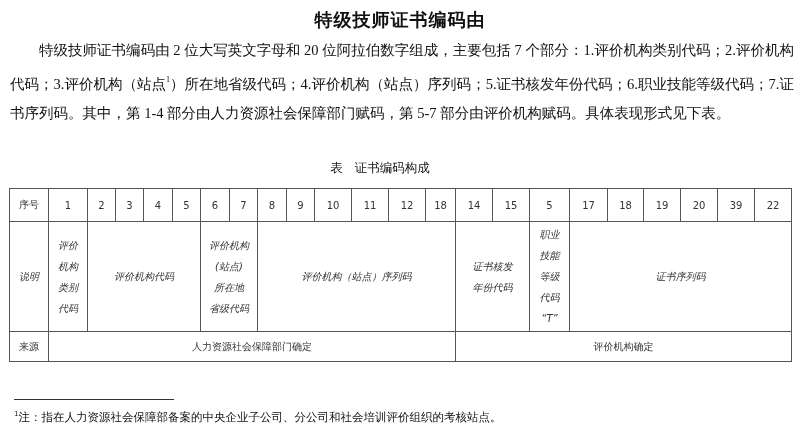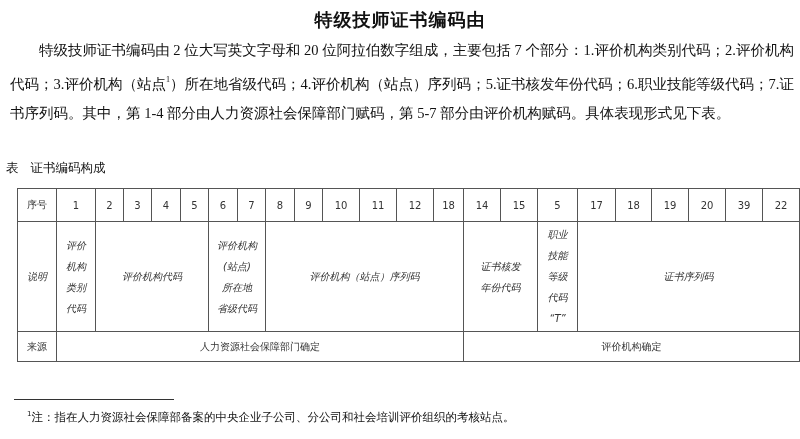--- a/index.html
+++ b/index.html
@@ -4,33 +4,33 @@
 <style>
   html, body { margin: 0; padding: 0; background: #ffffff; }
   body { width: 800px; height: 439px; position: relative; overflow: hidden;
          font-family: "DejaVu Sans", "Liberation Sans", sans-serif; color: #111; }
   .title { position: absolute; left: 0; top: 8px; width: 800px; text-align: center;
            font-family: "DejaVu Serif", "Liberation Serif", serif; font-weight: bold;
            font-size: 18px; letter-spacing: 1px; }
   .para { position: absolute; left: 10px; top: 36px; width: 784px;
           font-size: 14.5px; line-height: 29px; text-indent: 29px; text-align: justify; font-family: Liberation Serif, serif; }
   .para sup { font-size: 8px; vertical-align: 7px; }
-  .caption { position: absolute; left: 0; top: 160px; width: 760px; text-align: left;
+  .caption { position: absolute; left: 0; top: 160px; width: 760px; text-align: center;
              font-size: 12.5px; }
   .caption span { margin: 0 6px; }
   table.code { position: absolute; left: 9px; top: 188px; border-collapse: collapse;
-               table-layout: fixed; font-size: 10px; color: #333; margin-left: 8px; }
+               table-layout: fixed; font-size: 10px; color: #333; }
   table.code td { border: 1px solid #555; text-align: center; vertical-align: middle;
                   padding: 0; }
   table.code tr.hdr td { height: 32px; }
   table.code tr.desc td { height: 109px; line-height: 21px; font-style: italic; }
   table.code tr.src td { height: 29px; text-align: center; }
   .vtext { display: inline-block; width: 2.2em; word-break: break-all; }
   .rule { position: absolute; left: 14px; top: 399px; width: 160px; height: 1px; background: #333; }
-  .note { position: absolute; left: 14px; top: 410px; font-size: 11.5px; margin-left: 13px; }
+  .note { position: absolute; left: 14px; top: 410px; font-size: 11.5px; }
   .note sup { font-size: 7px; vertical-align: 5px; }
 </style>
 </head>
 <body>
 
 <div class="title">特级技师证书编码由</div>
 
 <div class="para"><span>特级技师证书编码由 2 位大写英文字母和 20 位阿拉伯数字组成，主要包括 7 个部分：1.评价机构类别代码；2.评价机构代码；3.评价机构（站点</span><sup>1</sup><span>）所在地省级代码；4.评价机构（站点）序列码；5.证书核发年份代码；6.职业技能等级代码；7.证书序列码。其中，第 1-4 部分由人力资源社会保障部门赋码，第 5-7 部分由评价机构赋码。具体表现形式见下表。</span></div>
 
 <div class="caption"><span>表</span><span>证书编码构成</span></div>

